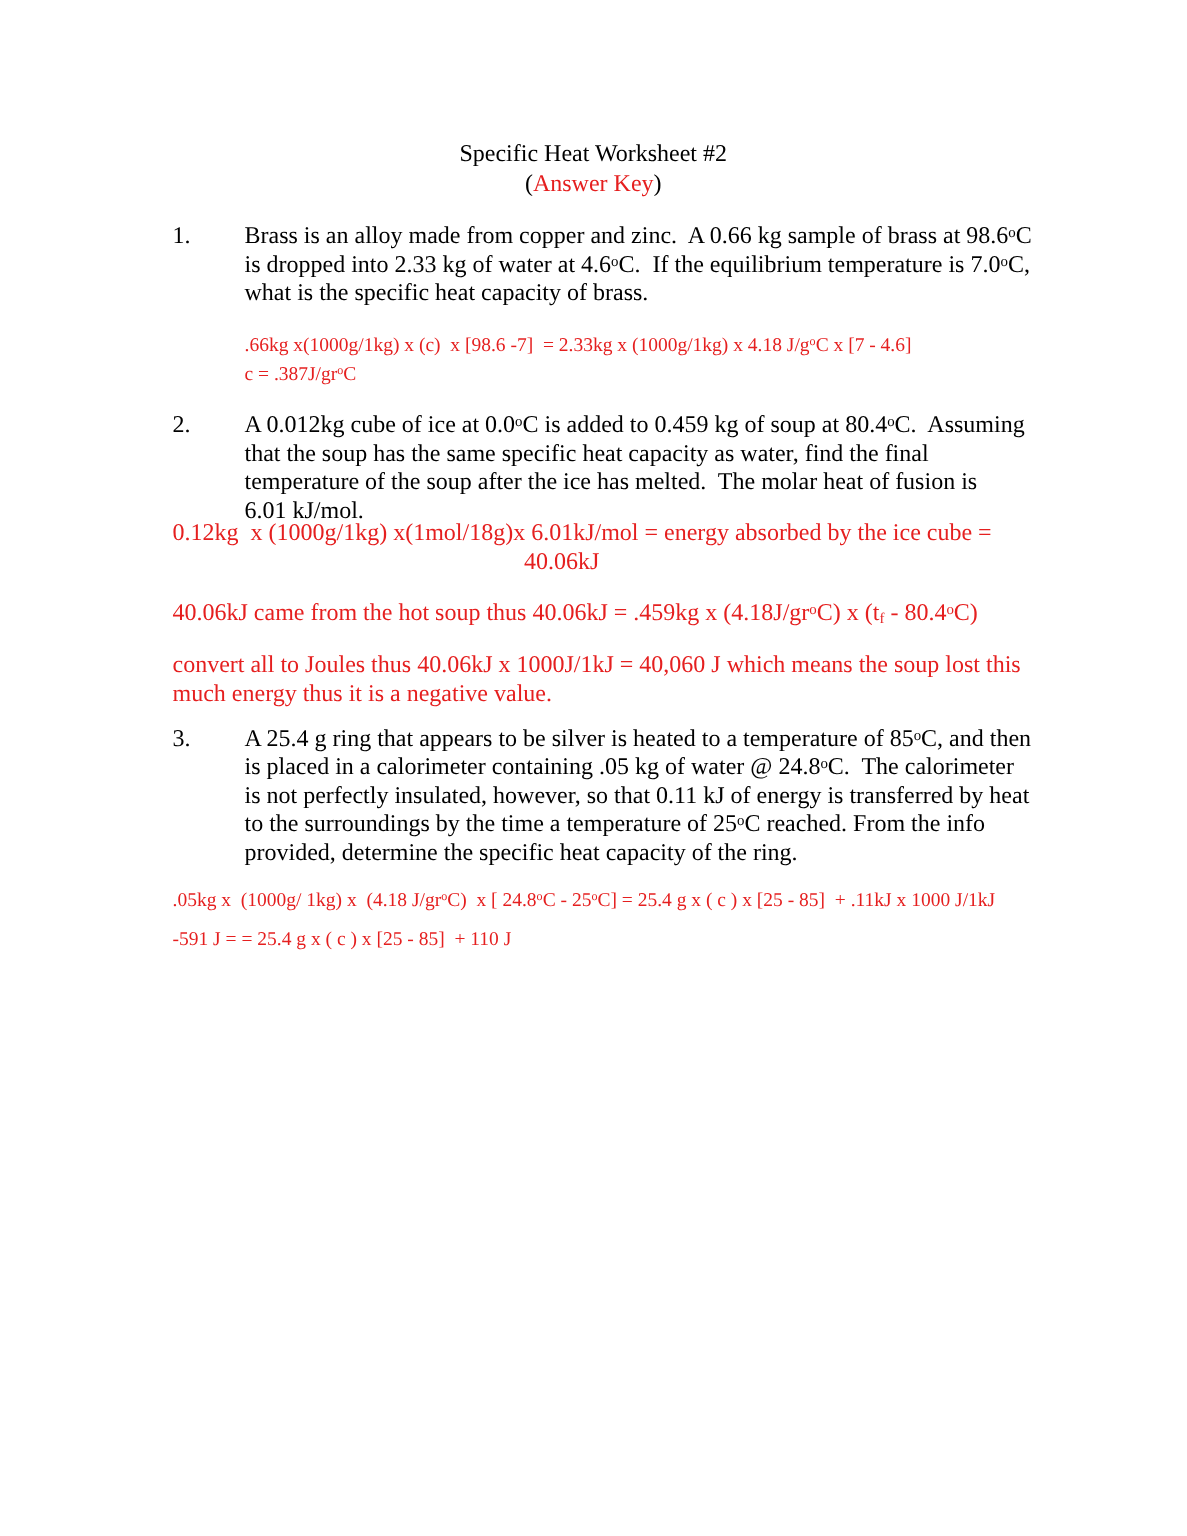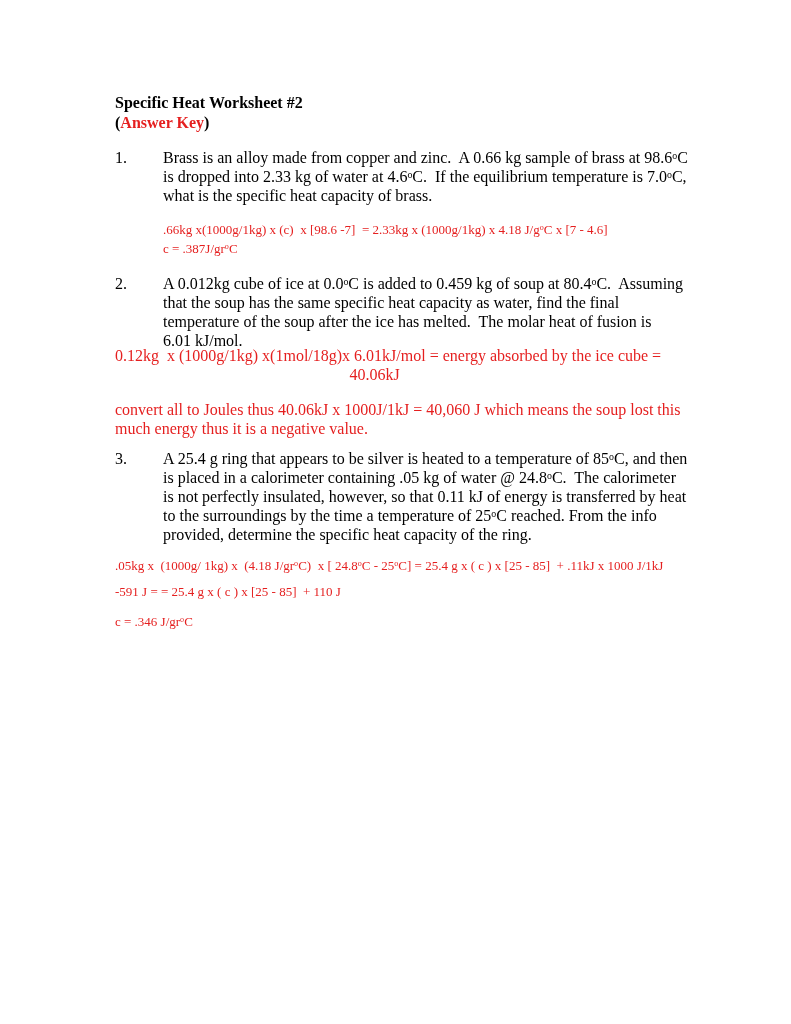--- a/index.html
+++ b/index.html
@@ -13,21 +13,21 @@
     line-height: 19px;
     color: #000000;
     overflow: hidden;
   }
   .content {
     position: absolute;
     left: 115px;
     top: 93px;
     width: 561px;
   }
-  .center { text-align: left; line-height: 20px; font-weight: bold; }
+  .center { text-align: center; line-height: 20px; }
   .red { color: var(--red, #e51f1f); }
   .q { display: flex; }
   .qnum { width: 48px; flex: 0 0 48px; }
   .qtext { flex: 1; white-space: pre; }
   .ans { white-space: pre; }
   .small { font-size: 13px; line-height: 15px; }
   .indent { padding-left: 48px; }
   .right { text-align: center; padding-right: 42px; white-space: normal; }
   sup, sub {
     font-size: 0.62em;
@@ -53,24 +53,24 @@
     </div>
     <div class="ans small indent red" style="margin-top:17px">.66kg x(1000g/1kg) x (c)  x [98.6 -7]  = 2.33kg x (1000g/1kg) x 4.18 J/g<sup>o</sup>C x [7 - 4.6]</div>
     <div class="ans small indent red" style="margin-top:4px">c = .387J/gr<sup>o</sup>C</div>
 
     <div class="q" style="margin-top:18px">
       <div class="qnum">2.</div>
       <div class="qtext">A 0.012kg cube of ice at 0.0<sup>o</sup>C is added to 0.459 kg of soup at 80.4<sup>o</sup>C.  Assuming<br>that the soup has the same specific heat capacity as water, find the final<br>temperature of the soup after the ice has melted.  The molar heat of fusion is<br>6.01 kJ/mol.</div>
     </div>
     <div class="ans red" style="margin-top:-4px">0.12kg  x (1000g/1kg) x(1mol/18g)x 6.01kJ/mol = energy absorbed by the ice cube =</div>
     <div class="ans red right">40.06kJ</div>
+    <div class="ans red" style="margin-top:15px">40.06kJ came from the hot soup thus 40.06kJ = .459kg x (4.18J/gr<sup>o</sup>C) x (t<sub>f</sub> - 80.4<sup>o</sup>C)</div>
     <div class="ans red" style="margin-top:16px">convert all to Joules thus 40.06kJ x 1000J/1kJ = 40,060 J which means the soup lost this<br>much energy thus it is a negative value.</div>
 
     <div class="q" style="margin-top:11px">
       <div class="qnum">3.</div>
       <div class="qtext">A 25.4 g ring that appears to be silver is heated to a temperature of 85<sup>o</sup>C, and then<br>is placed in a calorimeter containing .05 kg of water @ 24.8<sup>o</sup>C.  The calorimeter<br>is not perfectly insulated, however, so that 0.11 kJ of energy is transferred by heat<br>to the surroundings by the time a temperature of 25<sup>o</sup>C reached. From the info<br>provided, determine the specific heat capacity of the ring.</div>
     </div>
     <div class="ans small red" style="margin-top:14px">.05kg x  (1000g/ 1kg) x  (4.18 J/gr<sup>o</sup>C)  x [ 24.8<sup>o</sup>C - 25<sup>o</sup>C] = 25.4 g x ( c ) x [25 - 85]  + .11kJ x 1000 J/1kJ</div>
     <div class="ans small red" style="margin-top:11px">-591 J = = 25.4 g x ( c ) x [25 - 85]  + 110 J</div>
-    <div class="ans small red" style="margin-top:15px">c = .346 J/gr<sup>o</sup>C</div>
 
   </div>
 </div>
 
 </body></html>

